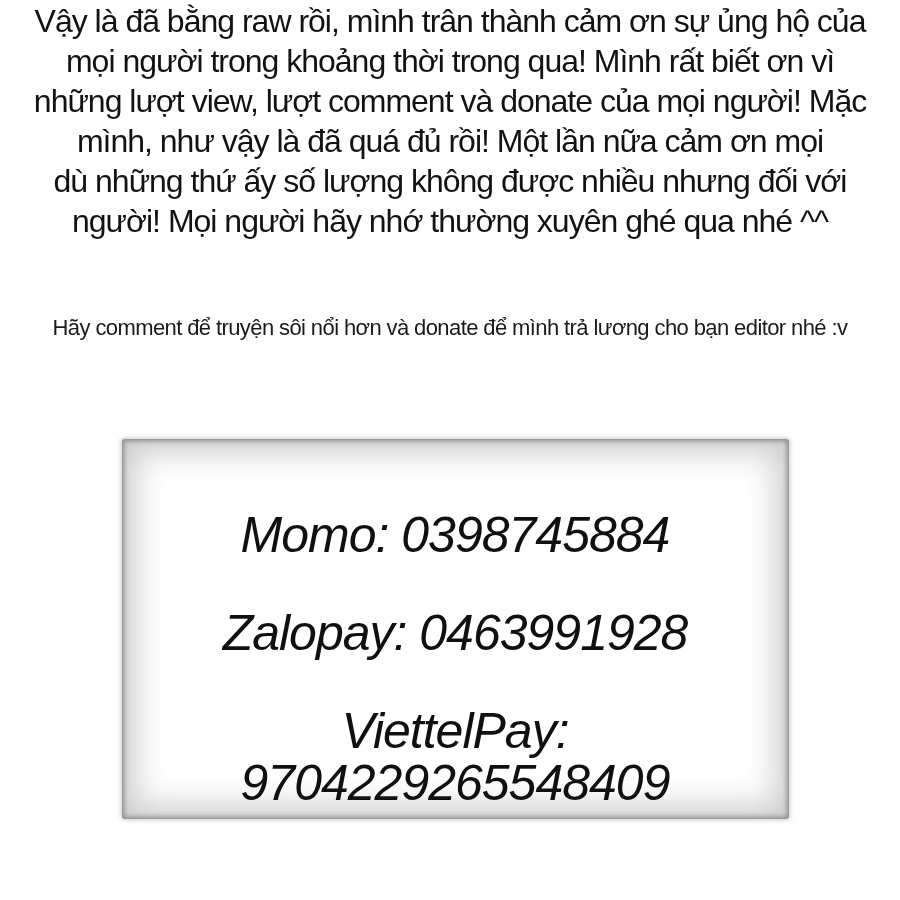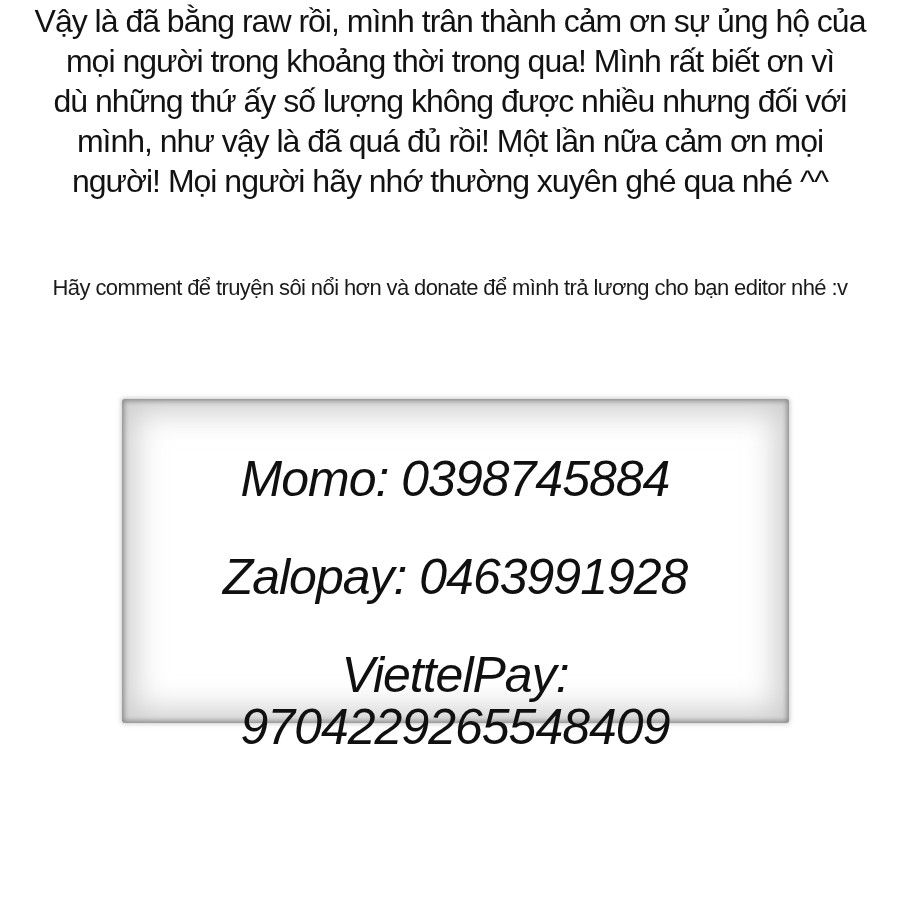--- a/index.html
+++ b/index.html
@@ -33,51 +33,52 @@
     color: #1a1a1a;
     font-size: 22px;
     line-height: 30px;
     letter-spacing: -0.6px;
     white-space: nowrap;
   }
   .donate-box {
     position: relative;
     left: 5px;
     width: 667px;
-    height: 324px;
+    height: 380px;
     margin: 96px auto 0 auto;
     background: #ffffff;
     border-radius: 3px;
     box-shadow:
       inset 0 0 5px 2px rgba(125,125,125,0.85),
       inset 0 0 30px 14px rgba(165,165,165,0.55),
       0 0 4px 1px rgba(140,140,140,0.45);
-    padding-top: 54px;
+    padding-top: 70px;
     text-align: center;
   }
   .donate-line {
     font-style: italic;
     color: #101010;
     font-size: 50px;
     line-height: 52px;
     letter-spacing: -1px;
     white-space: nowrap;
   }
   .donate-gap { height: 46px; }
 </style>
 </head>
 <body>
 
 <div class="page">
 
   <div class="main-note">
     <div class="line">Vậy là đã bằng raw rồi, mình trân thành cảm ơn sự ủng hộ của</div>
     <div class="line">mọi người trong khoảng thời trong qua! Mình rất biết ơn vì</div>
+    <div class="line">những lượt view, lượt comment và donate của mọi người! Mặc</div>
+    <div class="line">mình, như vậy là đã quá đủ rồi! Một lần nữa cảm ơn mọi</div>
     <div class="line">dù những thứ ấy số lượng không được nhiều nhưng đối với</div>
-    <div class="line">mình, như vậy là đã quá đủ rồi! Một lần nữa cảm ơn mọi</div>
     <div class="line">người! Mọi người hãy nhớ thường xuyên ghé qua nhé ^^</div>
   </div>
 
   <div class="sub-note">Hãy comment để truyện sôi nổi hơn và donate để mình trả lương cho bạn editor nhé :v</div>
 
   <div class="donate-box">
     <div class="donate-line">Momo: 0398745884</div>
     <div class="donate-gap"></div>
     <div class="donate-line">Zalopay: 0463991928</div>
     <div class="donate-gap"></div>

